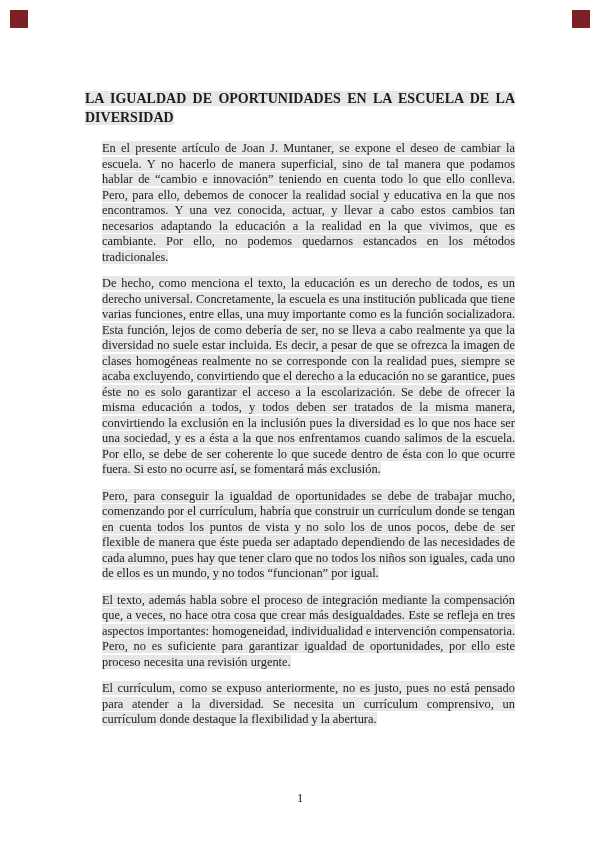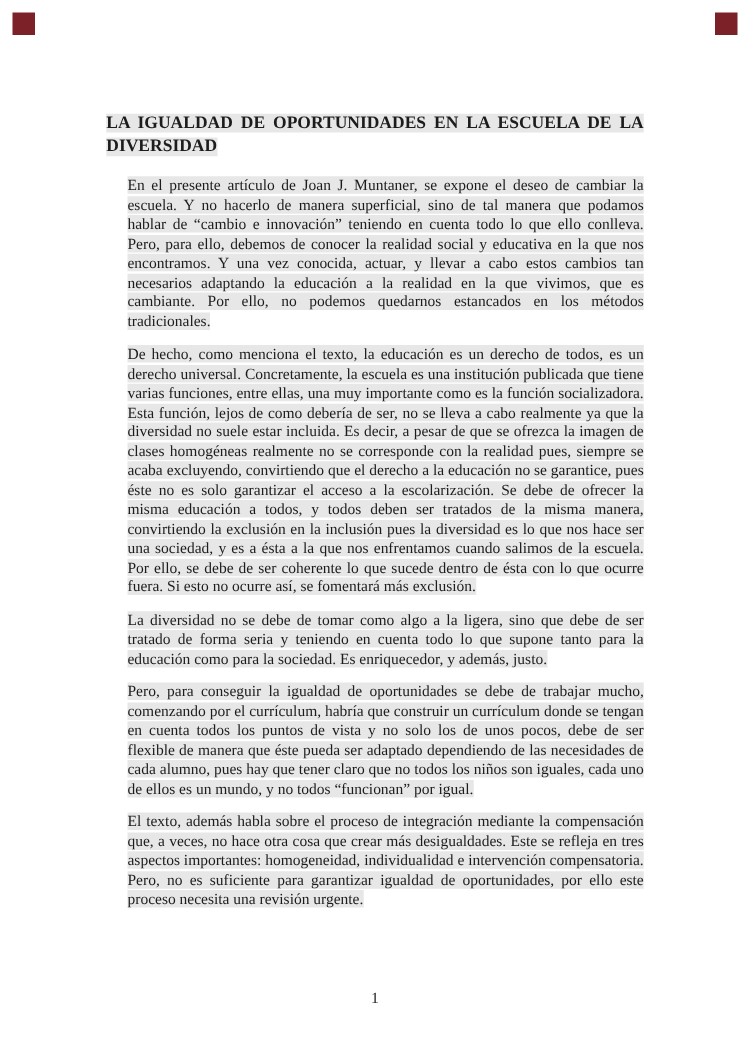--- a/index.html
+++ b/index.html
@@ -67,24 +67,24 @@
   <div class="corner-marker marker-tr"></div>
 
   <div class="content">
 
     <h1 class="doc-title"><span class="hl">LA IGUALDAD DE OPORTUNIDADES EN LA ESCUELA DE LA DIVERSIDAD</span></h1>
 
     <p class="para"><span class="hl">En el presente artículo de Joan J. Muntaner, se expone el deseo de cambiar la escuela. Y no hacerlo de manera superficial, sino de tal manera que podamos hablar de “cambio e innovación” teniendo en cuenta todo lo que ello conlleva. Pero, para ello, debemos de conocer la realidad social y educativa en la que nos encontramos. Y una vez conocida, actuar, y llevar a cabo estos cambios tan necesarios adaptando la educación a la realidad en la que vivimos, que es cambiante. Por ello, no podemos quedarnos estancados en los métodos tradicionales.</span></p>
 
     <p class="para"><span class="hl">De hecho, como menciona el texto, la educación es un derecho de todos, es un derecho universal. Concretamente, la escuela es una institución publicada que tiene varias funciones, entre ellas, una muy importante como es la función socializadora. Esta función, lejos de como debería de ser, no se lleva a cabo realmente ya que la diversidad no suele estar incluida. Es decir, a pesar de que se ofrezca la imagen de clases homogéneas realmente no se corresponde con la realidad pues, siempre se acaba excluyendo, convirtiendo que el derecho a la educación no se garantice, pues éste no es solo garantizar el acceso a la escolarización. Se debe de ofrecer la misma educación a todos, y todos deben ser tratados de la misma manera, convirtiendo la exclusión en la inclusión pues la diversidad es lo que nos hace ser una sociedad, y es a ésta a la que nos enfrentamos cuando salimos de la escuela. Por ello, se debe de ser coherente lo que sucede dentro de ésta con lo que ocurre fuera. Si esto no ocurre así, se fomentará más exclusión.</span></p>
 
-    <p class="para"><span class="hl">La diversidad no se debe de tomar como algo a la ligera, sino que debe de ser tratado de forma seria y teniendo en cuenta todo lo que supone tanto para la educación como para la sociedad. Es enriquecedor, y además, justo.</span></p>
 
     <p class="para"><span class="hl">Pero, para conseguir la igualdad de oportunidades se debe de trabajar mucho, comenzando por el currículum, habría que construir un currículum donde se tengan en cuenta todos los puntos de vista y no solo los de unos pocos, debe de ser flexible de manera que éste pueda ser adaptado dependiendo de las necesidades de cada alumno, pues hay que tener claro que no todos los niños son iguales, cada uno de ellos es un mundo, y no todos “funcionan” por igual.</span></p>
 
     <p class="para"><span class="hl">El texto, además habla sobre el proceso de integración mediante la compensación que, a veces, no hace otra cosa que crear más desigualdades. Este se refleja en tres aspectos importantes: homogeneidad, individualidad e intervención compensatoria. Pero, no es suficiente para garantizar igualdad de oportunidades, por ello este proceso necesita una revisión urgente.</span></p>
 
+    <p class="para"><span class="hl">El currículum, como se expuso anteriormente, no es justo, pues no está pensado para atender a la diversidad. Se necesita un currículum comprensivo, un currículum donde destaque la flexibilidad y la abertura.</span></p>
 
   </div>
 
   <div class="page-number">1</div>
 
 </div>
 
 </body></html>

